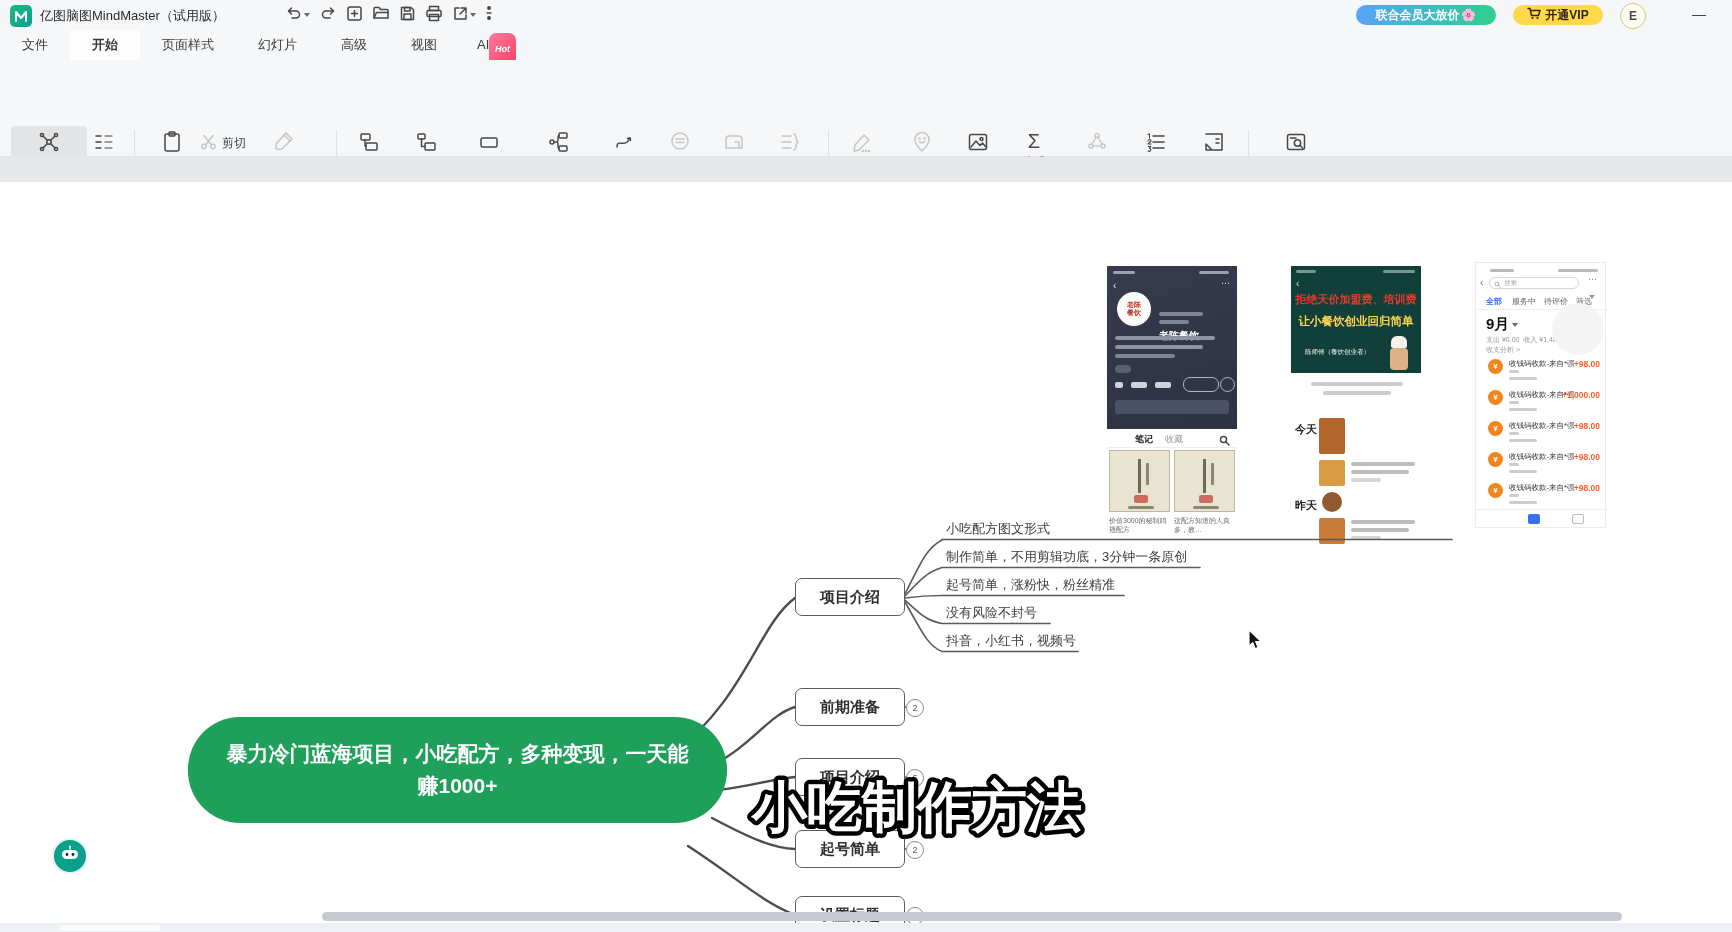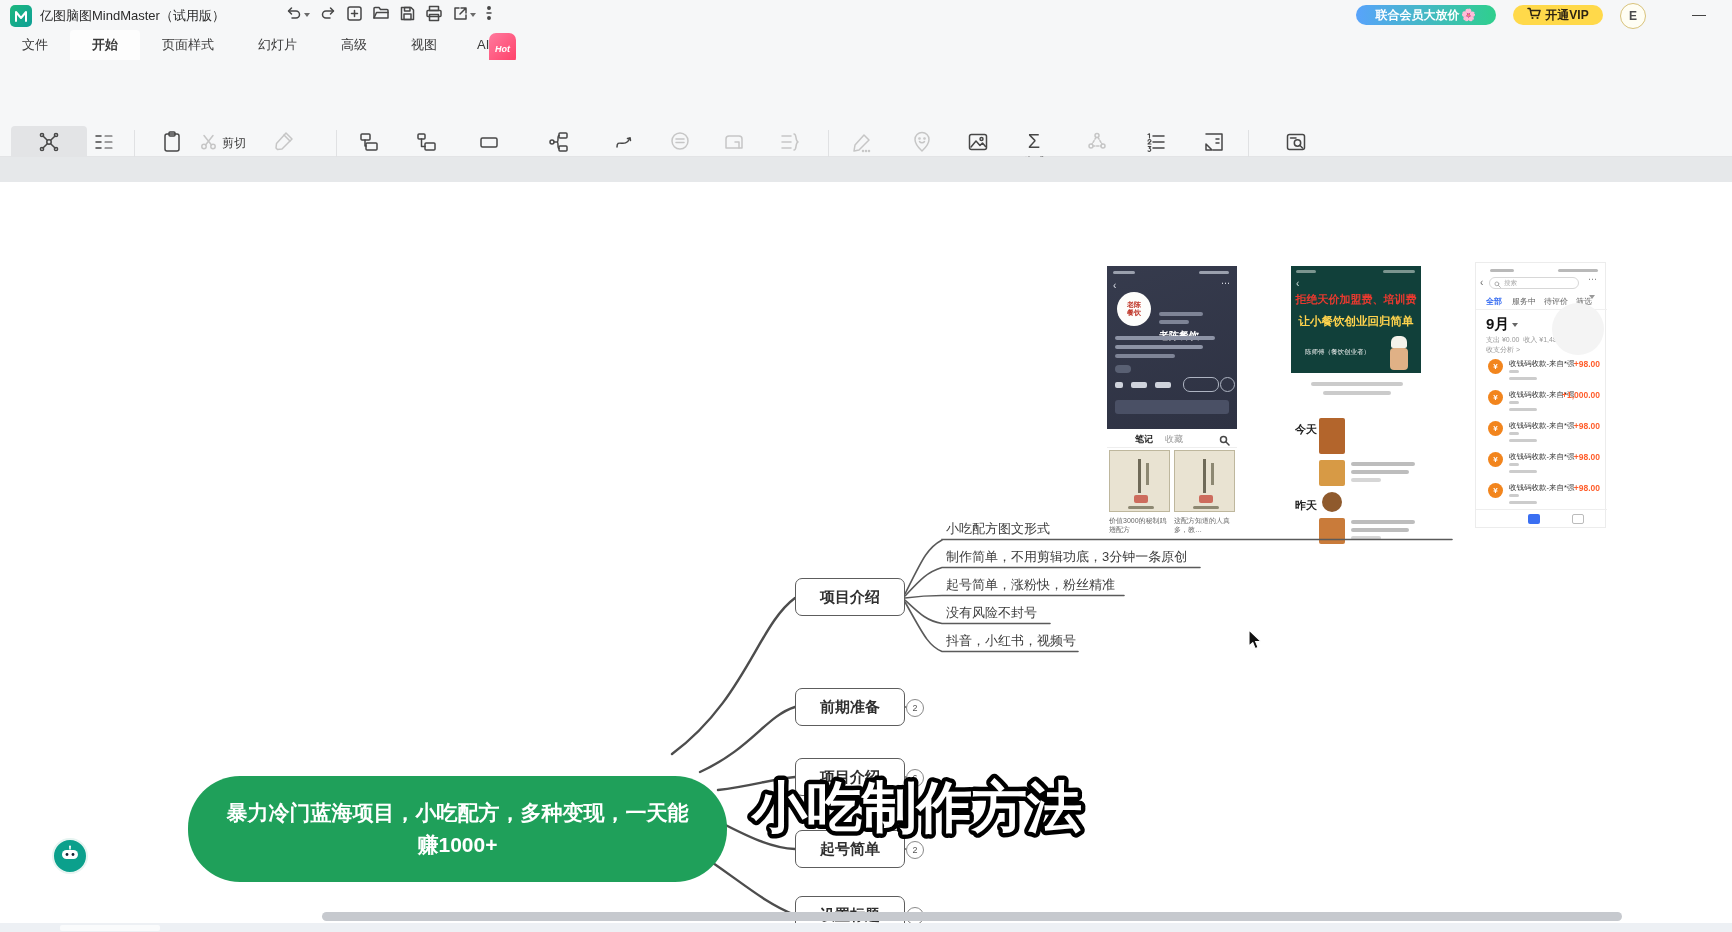--- a/index.html
+++ b/index.html
@@ -46,21 +46,21 @@
   .smallbtn{position:absolute;display:flex;align-items:center;gap:4px;font-size:12px;}
   .rlabel{position:absolute;top:131px;font-size:11px;color:#9a9a9a;transform:translateX(-50%);}
   
   .dtab{position:absolute;top:157px;height:25px;display:flex;align-items:center;gap:6px;font-size:12px;color:#3c3c3c;padding:0 8px;}
   .dtab.active{background:#fdfdfd;}
   .docicon{width:13px;height:13px;border-radius:3px;background:#35c06a;display:flex;flex-direction:column;justify-content:center;gap:2px;align-items:center;}
   .docicon i{display:block;width:7px;height:1.5px;background:#fff;}
   .unsaved{width:7px;height:7px;border-radius:50%;background:#3a3a3a;}
   
   #canvas{left:0;top:182px;width:1732px;height:750px;background:#ffffff;}
-  .central{left:188px;top:776px;width:539px;height:106px;background:#1fa05a;border-radius:52px;
+  .central{left:188px;top:717px;width:539px;height:106px;background:#1fa05a;border-radius:52px;
     display:flex;align-items:center;justify-content:center;text-align:center;color:#fff;
     font-size:21px;font-weight:bold;line-height:32px;padding:0 36px;box-sizing:border-box;}
   .bnode{position:absolute;width:110px;height:38px;background:#fff;border:1.8px solid #5d5d5d;border-radius:7px;
     display:flex;align-items:center;justify-content:center;font-size:15px;font-weight:bold;color:#2f2f2f;box-sizing:border-box;}
   .badge{position:absolute;width:16px;height:16px;border-radius:50%;background:#fff;border:1.2px solid #8a8a8a;
     font-size:9px;color:#555;display:flex;align-items:center;justify-content:center;}
   .sub{position:absolute;height:18px;font-size:13px;color:#3c3c3c;white-space:nowrap;}
   .bar{position:absolute;border-radius:2px;}
   
   .ph{position:absolute;background:#fff;}

